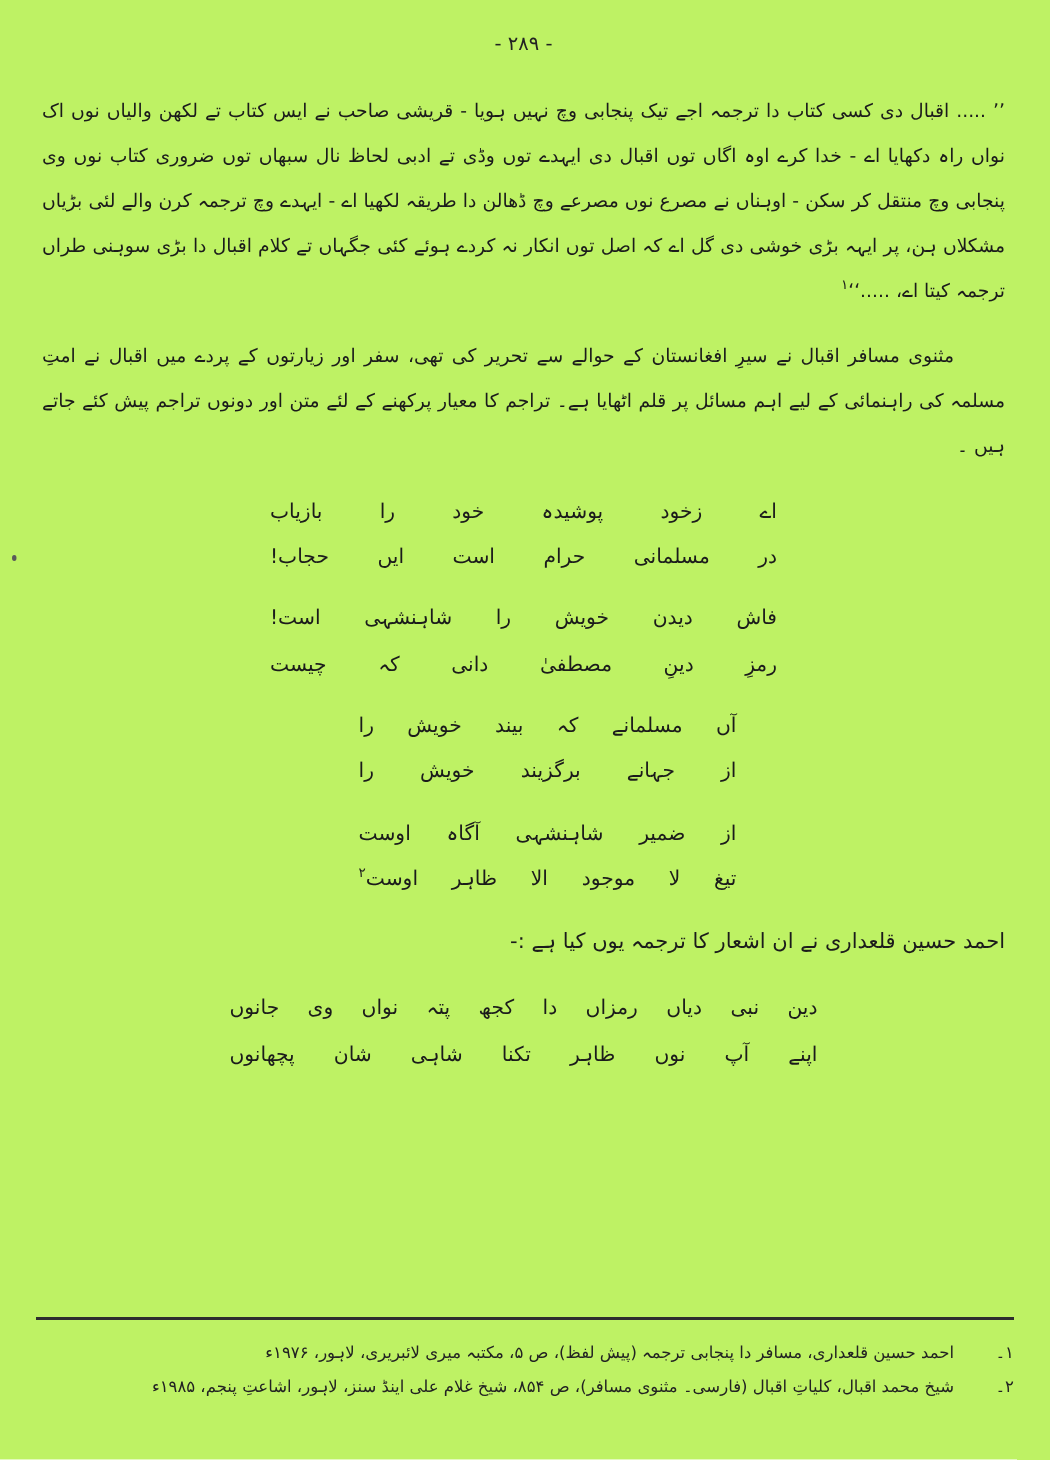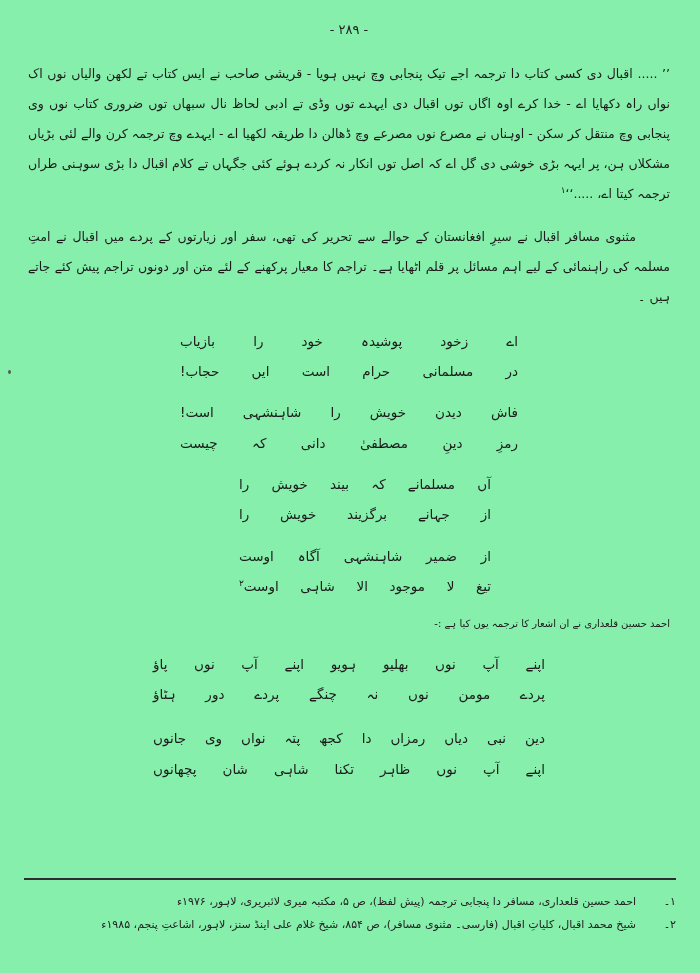--- a/index.html
+++ b/index.html
@@ -1,20 +1,20 @@
 <!DOCTYPE html>
 <html lang="ur" dir="rtl"><head>
 <meta charset="utf-8">
 <style>
   html,body{margin:0;padding:0;background:#ffffff;}
   .page{
     position:relative;
     width:700px;height:973px;
     box-sizing:border-box;
-    background:#86efac;
+    background:#bef264;
     color:#1b1b1b;
     font-family:"DejaVu Sans", sans-serif;
     direction:rtl;
     overflow:hidden;
     padding:22px 30px 0 28px;
   }
   .page-number{
     text-align:center;
     font-size:13px;
     letter-spacing:2px;
@@ -33,21 +33,21 @@
   .verse-section{margin-top:14px;}
   .couplet{width:338px;margin:0 auto 11px;}
   .couplet.narrow{width:252px;position:relative;right:-16px;}
   .vline{
     font-size:13.5px;
     line-height:2.25;
     text-align:justify;
     text-align-last:justify;
   }
   .translator{
-    font-size:10px;
+    font-size:14px;
     line-height:2.2;
     text-align:right;
     margin:8px 0 4px;
   }
   .punjabi .couplet{width:392px;margin-bottom:14px;}
   .footer{
     position:absolute;
     top:878px;left:24px;right:24px;
   }
   .fnrule{
@@ -94,33 +94,29 @@
       </div>
 
 
       <div class="couplet narrow">
         <div class="vline">آں مسلمانے کہ بیند خویش را</div>
         <div class="vline">از جہانے برگزیند خویش را</div>
       </div>
 
       <div class="couplet narrow">
         <div class="vline">از ضمیر شاہنشہی آگاہ اوست</div>
-        <div class="vline"><span>تیغ لا موجود الا شاہی اوست</span><sup class="fnref">۲</sup></div>
+        <div class="vline"><span>تیغ لا موجود الا ظاہر اوست</span><sup class="fnref">۲</sup></div>
       </div>
 
     </div>
 
     <p class="translator">احمد حسین قلعداری نے ان اشعار کا ترجمہ یوں کیا ہے :-</p>
 
     <div class="verse-section punjabi">
 
-      <div class="couplet">
-        <div class="vline">اپنے آپ نوں بھلیو ہویو  اپنے آپ نوں پاؤ</div>
-        <div class="vline">پردے مومن نوں نہ چنگے پردے دور ہٹاؤ</div>
-      </div>
 
       <div class="couplet">
         <div class="vline">دین نبی دیاں رمزاں دا کجھ پتہ نواں وی جانوں</div>
         <div class="vline">اپنے آپ نوں ظاہر تکنا شاہی شان پچھانوں</div>
       </div>
 
     </div>
 
   </div>
 

